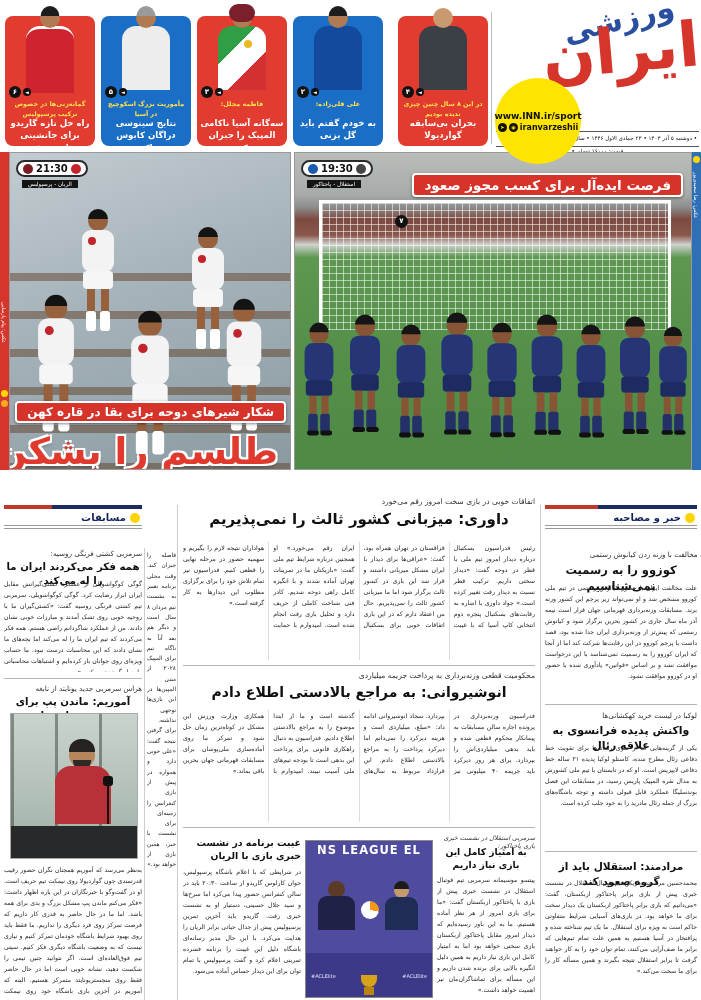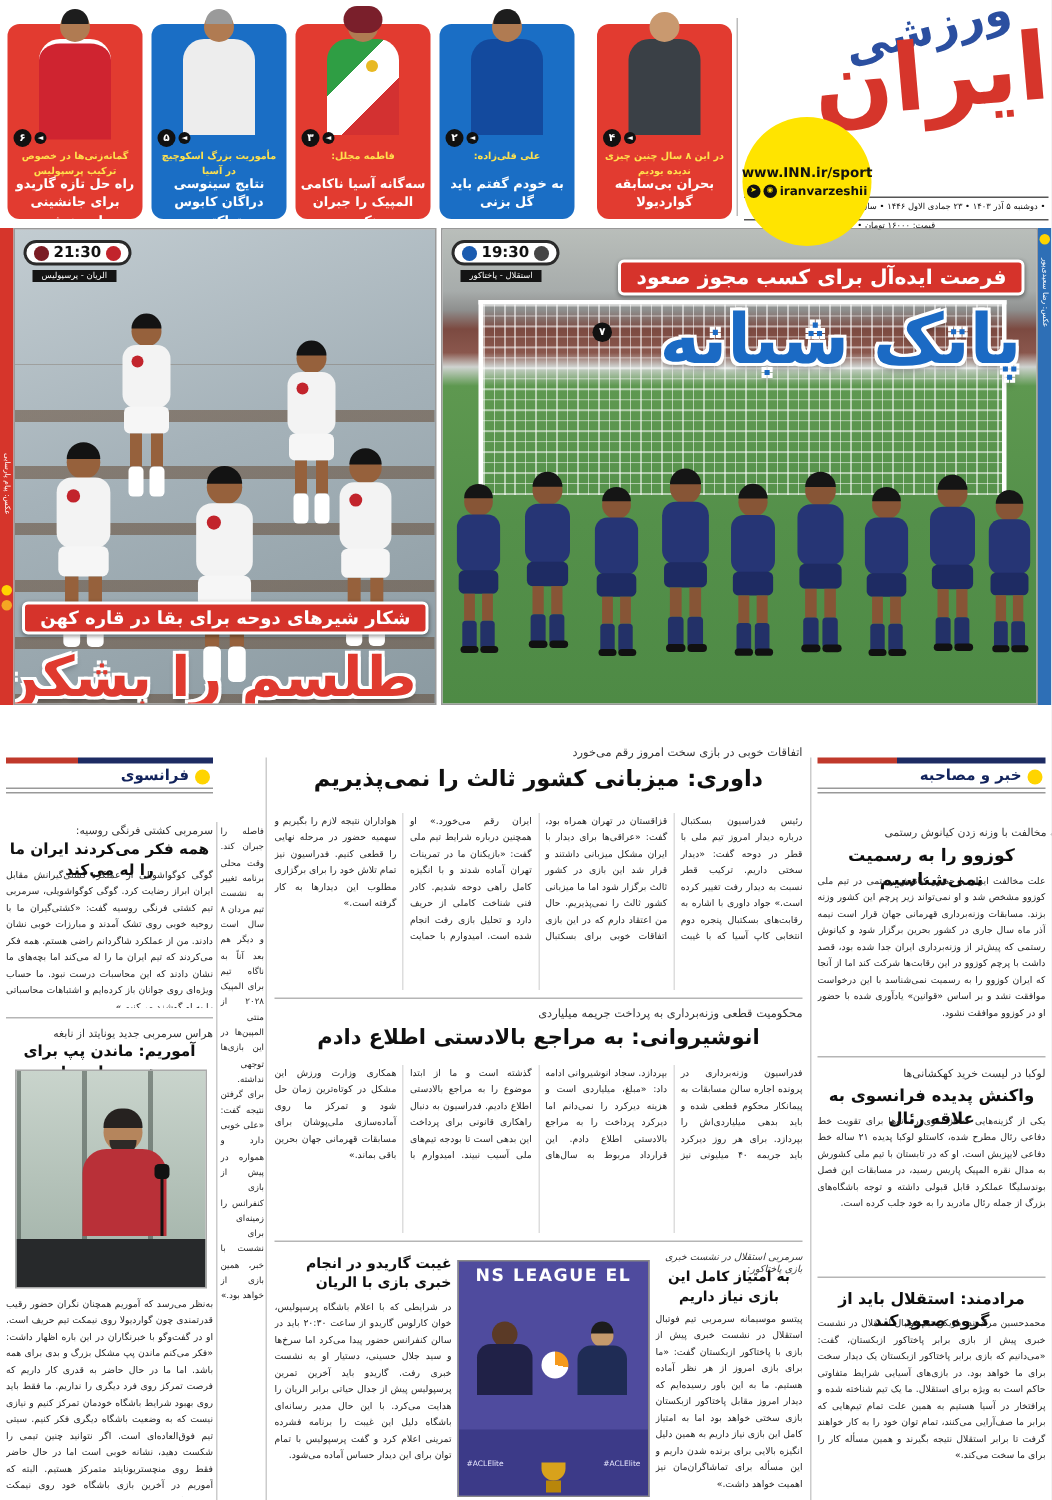--- a/index.html
+++ b/index.html
@@ -257,37 +257,36 @@
       <use href="#pb" transform="translate(340,14) scale(1.25)"></use>
       <use href="#pb" transform="translate(378,24) scale(1.15)"></use>
     </svg>
     <div class="time-pill">
       <span class="club c-esteghlal"></span>
       <span>19:30</span>
       <span class="club c-dark"></span>
     </div>
     <div class="match-strip">استقلال - پاختاکور</div>
     <div class="lead-kicker" id="lr-kicker">فرصت ایده‌آل برای کسب مجوز صعود</div>
-    <div class="lead-head" id="lr-head">پاتک شبانه</div>
     <div class="pg-badge" style="left:100px;top:62px;">۷</div>
   </div>
   <div class="credit-strip" style="left:692px;background:#2e6fb6;">
     <div class="dot" style="top:4px;background:#ffd400;"></div>
     <div class="vtext" style="top:20px;">عکس: رضا سعیدی‌پور</div>
   </div>
 
   <div class="rule-v" style="left:177px;top:505px;height:495px;"></div>
   <div class="rule-v" style="left:540px;top:505px;height:495px;"></div>
   <div class="rule-v" style="left:144px;top:548px;height:452px;"></div>
 
   <div class="abs sec-head" style="left:4px;top:505px;width:138px;">
     <div class="bar"></div>
     <div class="row">
       <span class="ydot"></span>
-      <span class="lbl">فرانسوی</span>
+      <span class="lbl">مسابقات</span>
     </div>
     <div class="dbl"></div>
   </div>
 
   <div class="abs kick" style="left:4px;top:549px;width:138px;">سرمربی کشتی فرنگی روسیه:</div>
   <div class="abs hl" style="left:4px;top:560px;width:138px;font-size:10.2px;">همه فکر می‌کردند ایران ما را له می‌کند</div>
   <div class="abs body" style="left:4px;top:578px;width:138px;height:94px;">گوگی کوگواشویلی از عملکرد کشتی‌گیرانش مقابل ایران ابراز رضایت کرد. گوگی کوگواشویلی، سرمربی تیم کشتی فرنگی روسیه گفت: «کشتی‌گیران ما با روحیه خوبی روی تشک آمدند و مبارزات خوبی نشان دادند. من از عملکرد شاگردانم راضی هستم. همه فکر می‌کردند که تیم ایران ما را له می‌کند اما بچه‌های ما نشان دادند که این محاسبات درست نبود. ما حساب ویژه‌ای روی جوانان باز کرده‌ایم و اشتباهات محاسباتی را به او گوشزد می‌کنیم.»</div>
 
   <div class="divider" style="left:4px;top:678px;width:138px;"></div>
 
@@ -309,21 +308,21 @@
   <div class="abs body cols4" style="left:183px;top:542px;width:352px;height:118px;">رئیس فدراسیون بسکتبال درباره دیدار امروز تیم ملی با قطر در دوحه گفت: «دیدار سختی داریم. ترکیب قطر نسبت به دیدار رفت تغییر کرده است.» جواد داوری با اشاره به رقابت‌های بسکتبال پنجره دوم انتخابی کاپ آسیا که با غیبت قزاقستان در تهران همراه بود، گفت: «عراقی‌ها برای دیدار با ایران مشکل میزبانی داشتند و قرار شد این بازی در کشور ثالث برگزار شود اما ما میزبانی کشور ثالث را نمی‌پذیریم. حال من اعتقاد دارم که در این بازی اتفاقات خوبی برای بسکتبال ایران رقم می‌خورد.» او همچنین درباره شرایط تیم ملی گفت: «بازیکنان ما در تمرینات تهران آماده شدند و با انگیزه کامل راهی دوحه شدیم. کادر فنی شناخت کاملی از حریف دارد و تحلیل بازی رفت انجام شده است. امیدوارم با حمایت هواداران نتیجه لازم را بگیریم و سهمیه حضور در مرحله نهایی را قطعی کنیم. فدراسیون نیز تمام تلاش خود را برای برگزاری مطلوب این دیدارها به کار گرفته است.»</div>
 
   <div class="divider" style="left:183px;top:665px;width:352px;"></div>
 
   <div class="abs kick" style="left:183px;top:671px;width:352px;font-size:7.6px;">محکومیت قطعی وزنه‌برداری به پرداخت جریمه میلیاردی</div>
   <div class="abs hl" style="left:183px;top:683px;width:352px;font-size:14px;">انوشیروانی: به مراجع بالادستی اطلاع دادم</div>
   <div class="abs body cols4" style="left:183px;top:710px;width:352px;height:112px;">فدراسیون وزنه‌برداری در پرونده اجاره سالن مسابقات به پیمانکار محکوم قطعی شده و باید بدهی میلیاردی‌اش را بپردازد. برای هر روز دیرکرد باید جریمه ۴۰ میلیونی نیز بپردازد. سجاد انوشیروانی ادامه داد: «مبلغ، میلیاردی است و هزینه دیرکرد را نمی‌دانم اما دیرکرد پرداخت را به مراجع بالادستی اطلاع دادم. این قرارداد مربوط به سال‌های گذشته است و ما از ابتدا موضوع را به مراجع بالادستی اطلاع دادیم. فدراسیون به دنبال راهکاری قانونی برای پرداخت این بدهی است تا بودجه تیم‌های ملی آسیب نبیند. امیدوارم با همکاری وزارت ورزش این مشکل در کوتاه‌ترین زمان حل شود و تمرکز ما روی آماده‌سازی ملی‌پوشان برای مسابقات قهرمانی جهان بحرین باقی بماند.»</div>
 
   <div class="divider" style="left:183px;top:827px;width:352px;"></div>
 
-  <div class="abs hl" style="left:183px;top:836px;width:118px;font-size:9.4px;text-align:right;">غیبت گاریدو در انجام خبری بازی با الریان</div>
+  <div class="abs hl" style="left:183px;top:836px;width:118px;font-size:9.4px;text-align:right;">غیبت برنامه در نشست خبری بازی با الریان</div>
   <div class="abs body" style="left:183px;top:866px;width:118px;height:132px;">در شرایطی که با اعلام باشگاه پرسپولیس، خوان کارلوس گاریدو از ساعت ۲۰:۳۰ باید در سالن کنفرانس حضور پیدا می‌کرد اما سرخ‌ها و سید جلال حسینی، دستیار او به نشست خبری رفت. گاریدو باید آخرین تمرین پرسپولیس پیش از جدال حیاتی برابر الریان را هدایت می‌کرد. با این حال مدیر رسانه‌ای باشگاه دلیل این غیبت را برنامه فشرده تمرینی اعلام کرد و گفت پرسپولیس با تمام توان برای این دیدار حساس آماده می‌شود.</div>
 
   <div class="conf" style="left:305px;top:840px;width:128px;height:158px;">
     <div class="banner">NS LEAGUE EL</div>
     <div class="head1"></div>
     <div class="torso1"></div>
     <div class="ball"></div>
     <div class="head2"></div>
     <div class="torso2"></div>
     <div class="table"></div>

